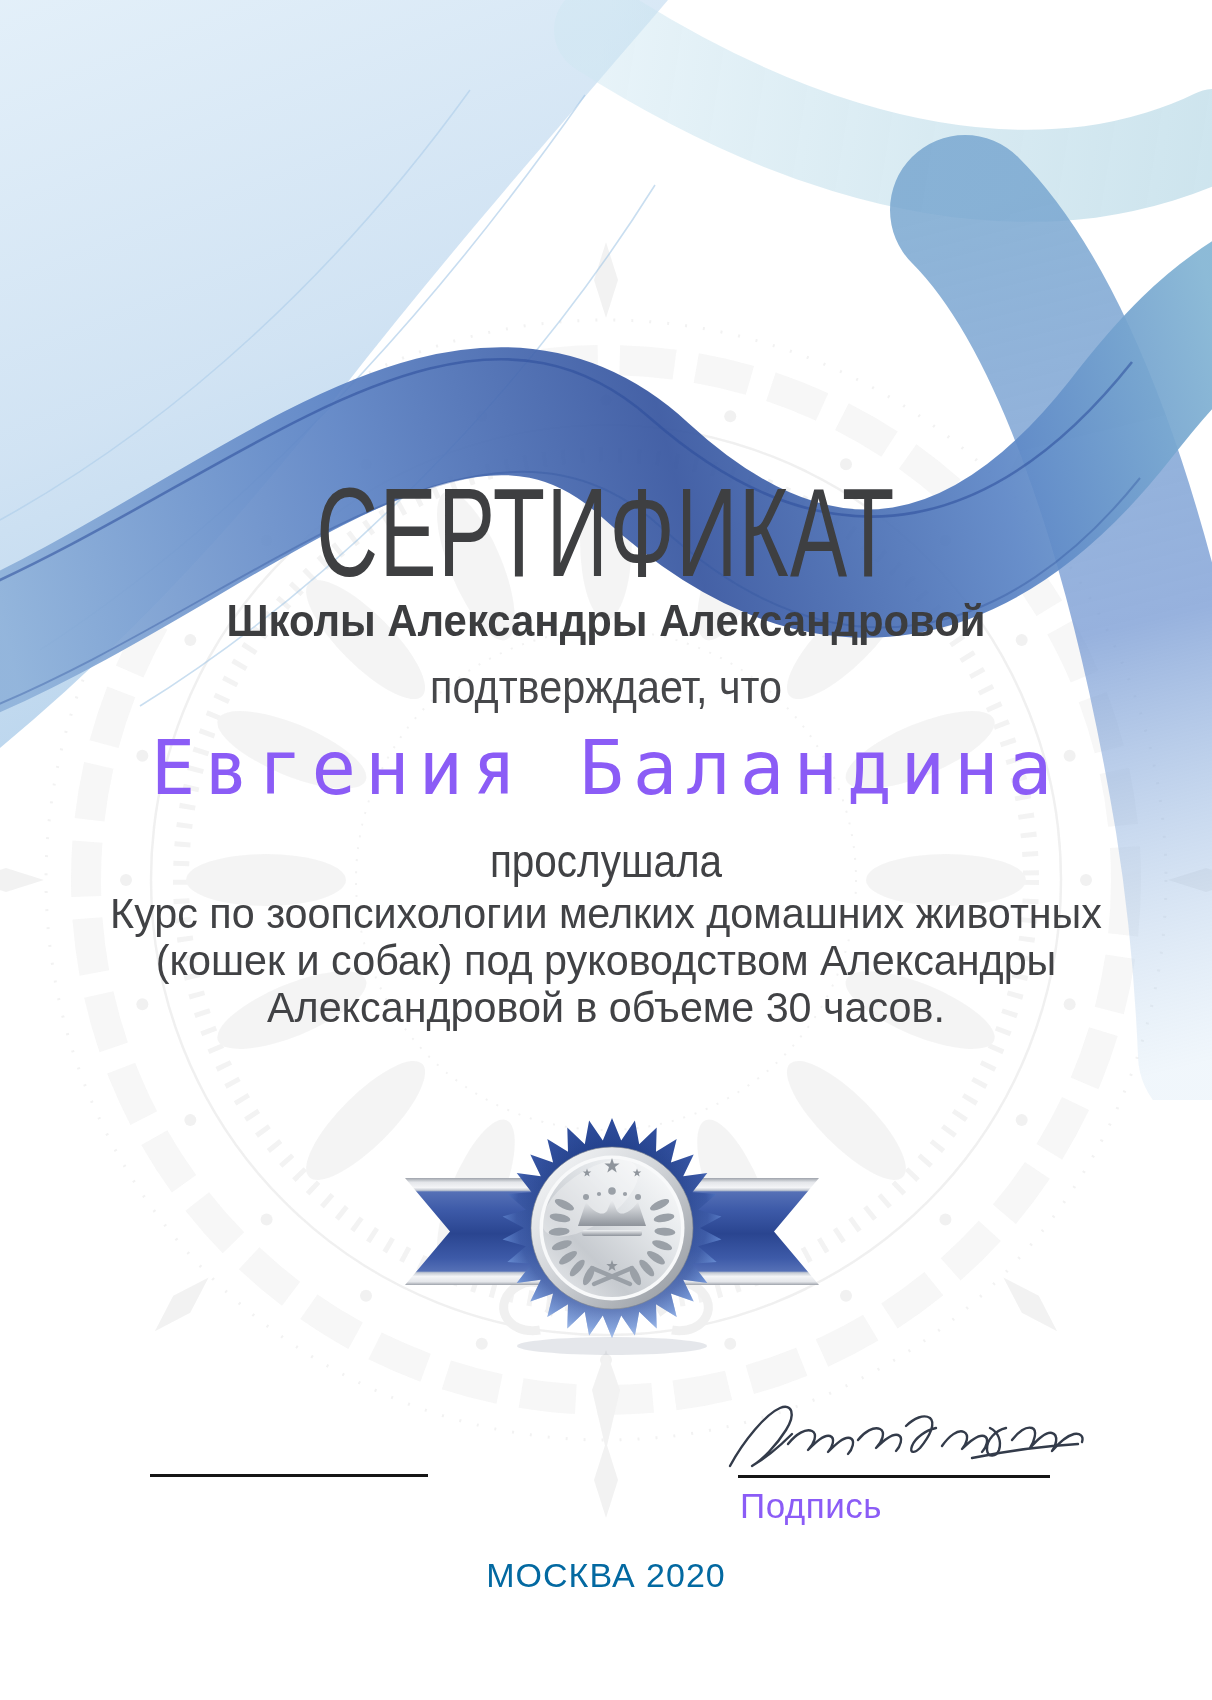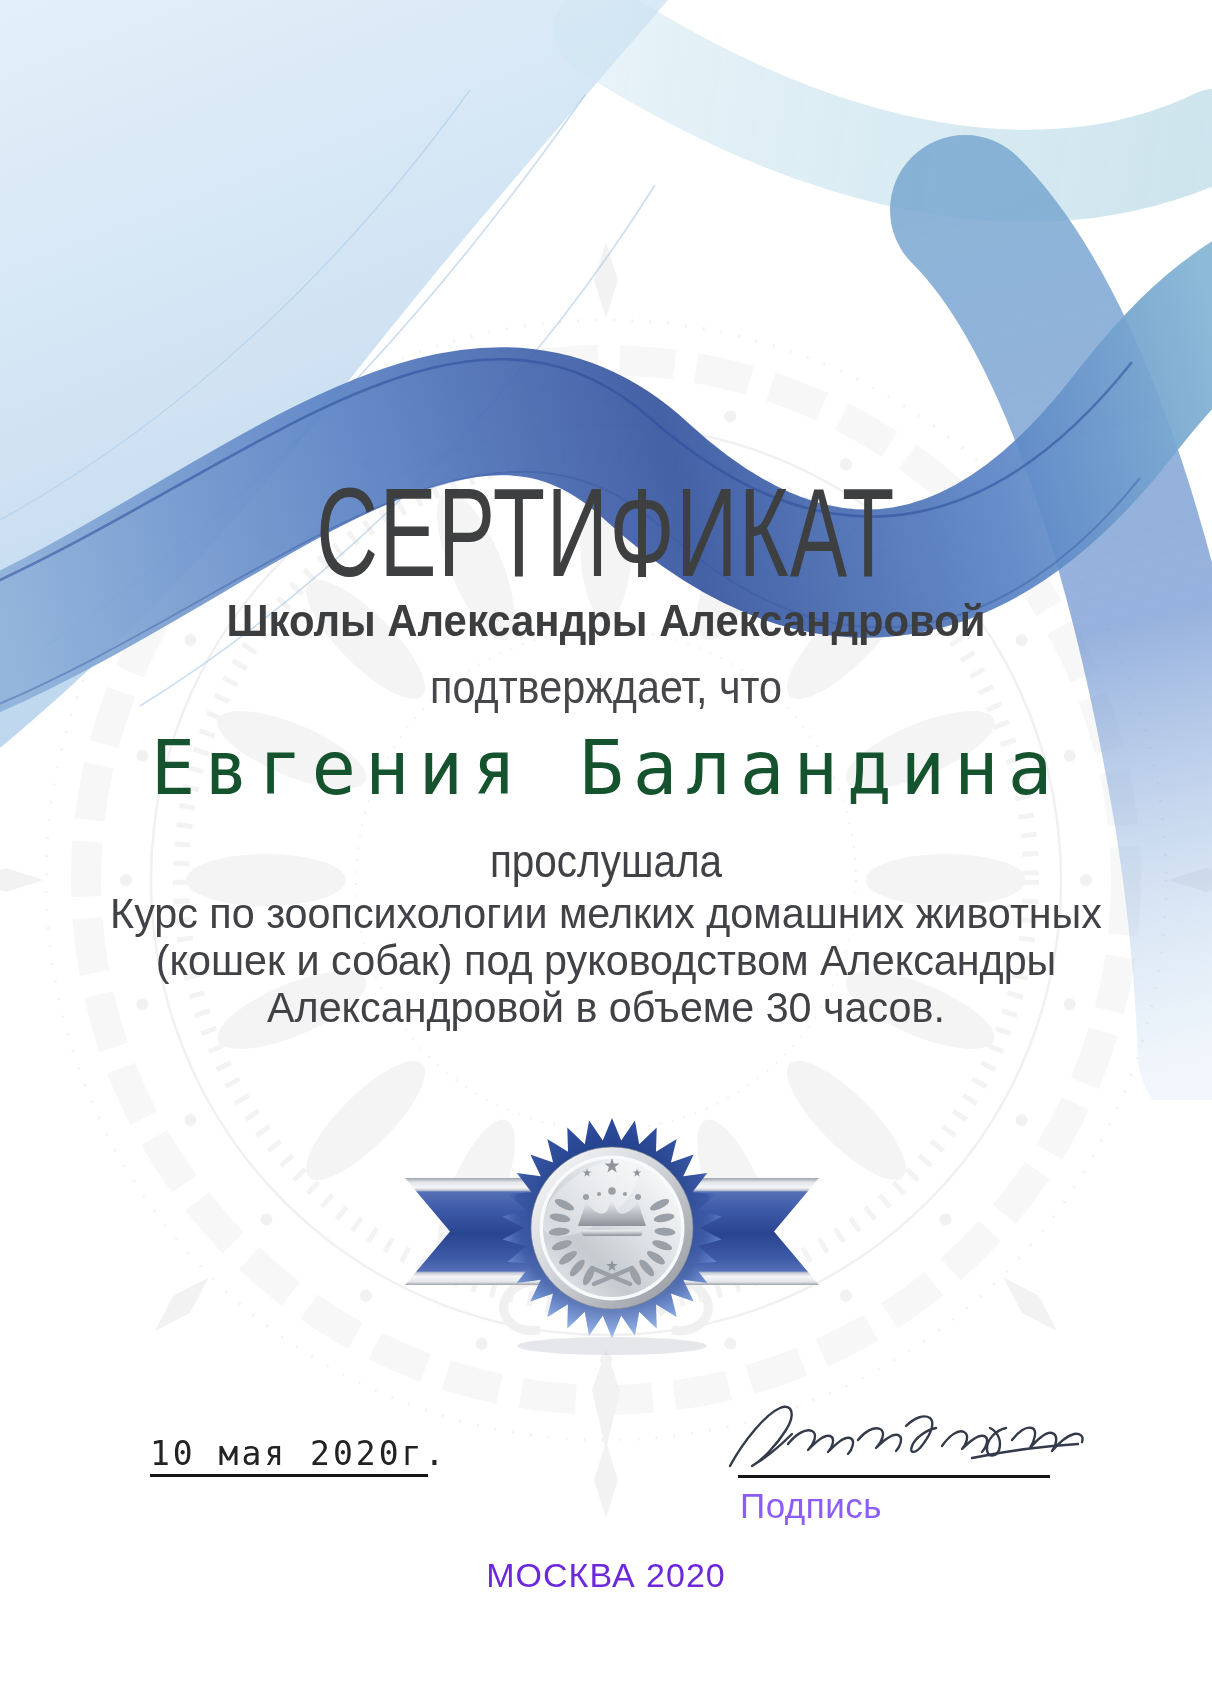--- a/index.html
+++ b/index.html
@@ -35,21 +35,21 @@
   .confirms{
     top:661px;
     font-size:47px;line-height:52px;color:#46474a;
     transform:scaleX(.88);transform-origin:50% 50%;
     white-space:nowrap;
   }
   .recipient{
     top:726px;
     font-family:"DejaVu Sans Mono","Liberation Mono",monospace;
     font-size:74px;line-height:84px;
-    letter-spacing:9px;color:#14532d;
+    letter-spacing:9px;color:#8b5cf6;
     white-space:nowrap;
   }
   .action{
     top:836px;
     font-size:46px;line-height:50px;color:#414245;
     transform:scaleX(.88);transform-origin:50% 50%;
   }
   .course{
     top:890px;
     font-size:43px;line-height:47px;color:#414245;
@@ -67,21 +67,21 @@
   }
   .date-line{left:150px;top:1474px;width:278px;height:3px;background:#161616;}
   .sig-svg{position:absolute;left:722px;top:1388px;}
   .sig-line{left:738px;top:1475px;width:312px;height:3px;background:#161616;}
   .sig-label{
     left:740px;top:1486px;
     font-size:35px;color:#8b5cf6;letter-spacing:.5px;
   }
   .moscow{
     top:1556px;
-    font-size:34px;letter-spacing:1px;color:#6d28d9;font-weight:400;
+    font-size:34px;letter-spacing:1px;color:#0369a1;font-weight:400;
   }
 </style>
 </head>
 <body>
 
 <div class="page">
 
   <svg class="mandala-svg" width="1212" height="1700" viewBox="0 0 1212 1700" aria-hidden="true">
     <g opacity="0.85">
       <circle cx="606" cy="880" r="560" fill="none" stroke="#f0f0f0" stroke-width="3" stroke-dasharray="2 16"></circle>
@@ -285,21 +285,20 @@
           <ellipse cx="265.9389913454172" cy="149.6372238839496" rx="4" ry="10.5" transform="rotate(124 265.9389913454172 149.6372238839496)"></ellipse>
           <ellipse cx="272.1124845067638" cy="137.2551121862293" rx="4" ry="10.5" transform="rotate(109 272.1124845067638 137.2551121862293)"></ellipse>
           <ellipse cx="274.8708946637707" cy="123.69709310843864" rx="4" ry="10.5" transform="rotate(94 274.8708946637707 123.69709310843864)"></ellipse>
           <ellipse cx="274.0262407227262" cy="109.88712324504313" rx="4" ry="10.5" transform="rotate(79 274.0262407227262 109.88712324504313)"></ellipse>
           <ellipse cx="269.63608445385586" cy="96.7663292201789" rx="4" ry="10.5" transform="rotate(64 269.63608445385586 96.7663292201789)"></ellipse>
         </g>
       <path d="M204,176 L242,160 M240,176 L202,160" stroke="#9aa0a7" stroke-width="4.5" stroke-linecap="round" fill="none"></path>
     </g>
   </svg>
 
-  <div class="abs date-text">10 мая 2020г.</div>
   <div class="abs date-line"></div>
 
   <svg class="sig-svg" width="370" height="92" viewBox="0 0 370 92" aria-label="Александрова">
     <g fill="none" stroke="#333b4a" stroke-width="2.4" stroke-linecap="round" stroke-linejoin="round">
       <path d="M8,78 C22,52 44,26 58,20 C70,15 74,26 64,42 C54,58 40,72 30,78 C44,70 58,58 70,46"></path>
       <path d="M66,56 C74,46 84,40 90,43 C96,46 92,56 86,62 C93,55 102,46 108,48 C114,50 110,60 106,64 C113,57 122,48 128,50 C134,52 130,62 126,66"></path>
       <path d="M136,52 C142,44 152,38 158,41 C164,44 160,54 154,60 C161,53 170,45 176,47 C182,49 178,59 174,63"></path>
       <path d="M184,38 C192,30 202,26 208,30 C214,35 208,48 198,60 C193,65 187,66 190,58 C193,50 204,42 214,40"></path>
       <path d="M220,58 C227,48 236,41 242,44 C248,47 244,57 240,61 C247,54 256,46 262,48 C268,50 264,60 260,64"></path>
       <path d="M268,40 C276,44 280,53 277,62 C274,69 266,70 265,62 C264,52 274,42 284,40"></path>

